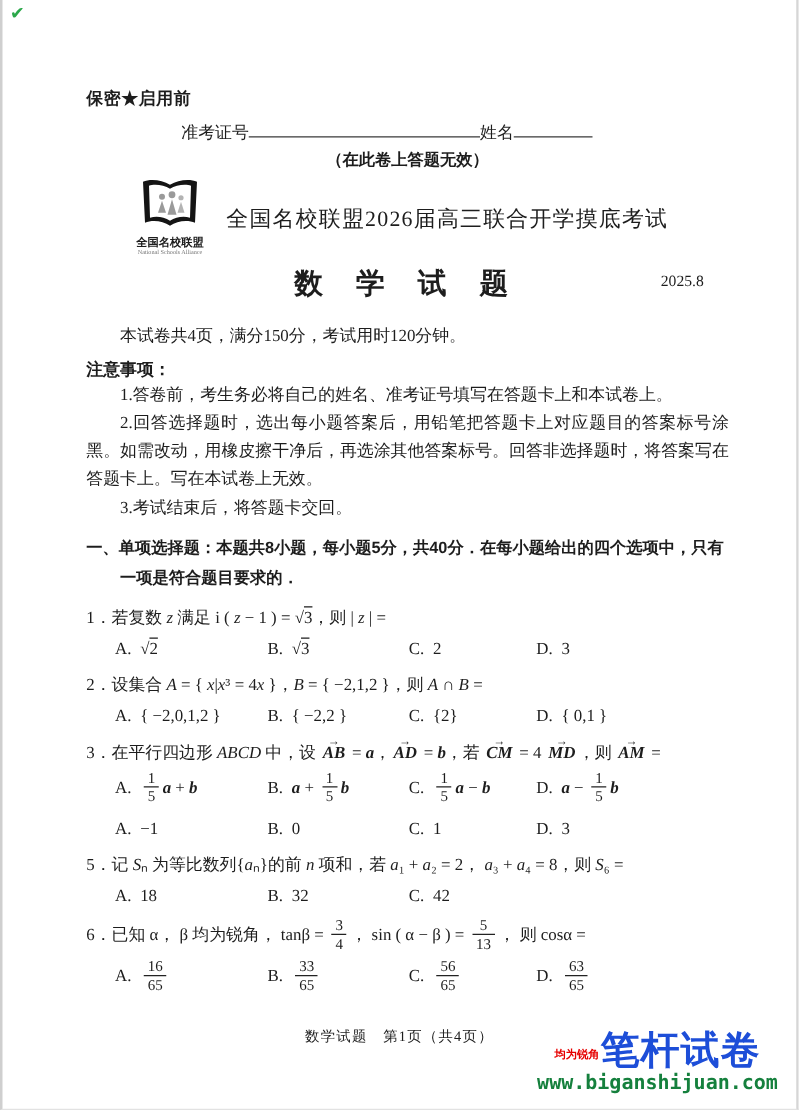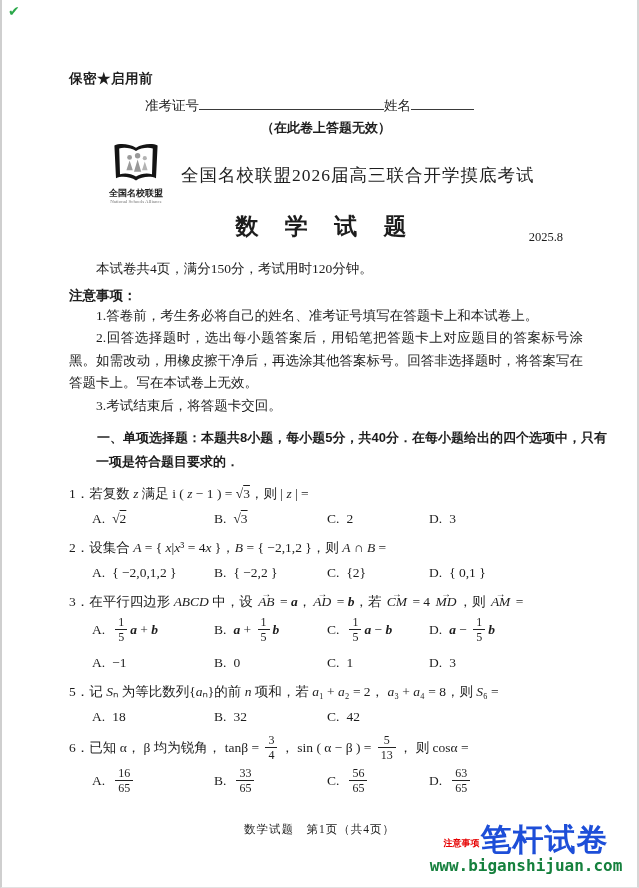--- a/index.html
+++ b/index.html
@@ -18,43 +18,43 @@
   .blank-short{width:63px;}
   .invalid{text-align:center;margin-top:4px;font-size:13px;}
   .logo-row{margin-top:6px;display:flex;height:68px;}
   .logo{width:70px;margin-left:32px;text-align:center;flex:none;}
   .logo .org{font-size:9px;line-height:10px;margin-top:1px;}
   .logo .org-en{font-size:5.5px;line-height:6px;color:#777;transform:scale(0.9);}
   .exam-title{font-size:17.5px;margin-left:10px;margin-top:20px;letter-spacing:1px;white-space:nowrap;}
   .subject-row{position:relative;height:34px;margin-top:0px;}
   .subject{position:absolute;left:50%;transform:translateX(-50%);font-size:23px;letter-spacing:10px;
            margin-right:-10px;white-space:nowrap;}
-  .date{position:absolute;right:20px;bottom:0;font-size:12.5px;}
+  .date{position:absolute;right:20px;bottom:12px;font-size:12.5px;}
   .info{margin-top:15px;text-indent:27px;font-size:13.5px;}
   .notes-title{margin-top:9px;font-size:13.5px;}
   .notes p{margin:0;text-indent:27px;font-size:13.5px;line-height:22.4px;text-align:justify;}
   .sec-h{font-size:13px;line-height:24px;white-space:nowrap;}
-  .sec-h.l1{margin-top:9px;margin-left:28px;}
+  .sec-h.l1{margin-top:9px;}
   .sec-h.l2{text-indent:27px;}
   .questions{margin-top:7px;}
   .q-stem{font-size:13.5px;line-height:25px;white-space:nowrap;}
   .q-options{display:grid;grid-template-columns:122px 113px 102px auto;padding-left:23px;
              font-size:13.5px;margin:1px 0 4px;align-items:center;min-height:24px;}
   .opt{white-space:nowrap;}
   .opt .lab{margin-right:7px;}
   i{font-family:"Liberation Serif",serif;}
   .bi{font-weight:bold;font-style:italic;}
   .frac{display:inline-block;vertical-align:middle;text-align:center;font-size:12px;line-height:1.2;
         margin:1px 3px;position:relative;top:-1px;}
   .frac .fn{display:block;padding:0 3px;}
   .frac .fd{display:block;border-top:1px solid #222;padding:0 3px;}
   .sqrt{white-space:nowrap;}
   .sqrt::before{content:"√";}
   .sqrt .rad{text-decoration:overline;}
-  .vec{font-style:italic;position:relative;display:inline-block;margin:0 2px;}
+  .vec{font-style:italic;position:relative;display:inline-block;margin:0 2px;font-weight:bold;}
   .vec::after{content:"→";position:absolute;top:-0.78em;left:50%;transform:translateX(-50%);
               font-size:0.72em;font-style:normal;letter-spacing:0;}
   .footer{position:absolute;left:0;right:0;top:822px;text-align:center;font-size:11.5px;letter-spacing:1px;}
   .watermark{position:absolute;right:2px;bottom:12px;width:218px;text-align:center;}
   .wm-top{display:flex;align-items:flex-end;justify-content:center;}
   .wm-free{color:#e60000;font-size:9px;font-weight:bold;margin:0 1px 5px 0;
            font-family:"Liberation Sans",sans-serif;white-space:nowrap;}
   .wm-brand{font-size:31px;font-weight:900;font-family:"Liberation Sans",sans-serif;
             letter-spacing:1px;line-height:1;white-space:nowrap;color:#1d4ed8;}
   .wm-url{font-family:"DejaVu Sans Mono",monospace;font-weight:bold;font-size:16px;
@@ -166,18 +166,18 @@
             <span class="opt"><span class="lab">D.</span><span><span class="frac"><span class="fn">63</span><span class="fd">65</span></span></span></span>
           </div>
         </div>
       </div>
   </div>
 
   <div class="footer">数学试题　第1页（共4页）</div>
 
   <div class="watermark">
     <div class="wm-top">
-      <span class="wm-free">注意事项</span>
+      <span class="wm-free">均为锐角</span>
       <span class="wm-brand">笔杆试卷</span>
     </div>
     <div class="wm-url">www.biganshijuan.com</div>
   </div>
 </div>
 
 </body></html>

